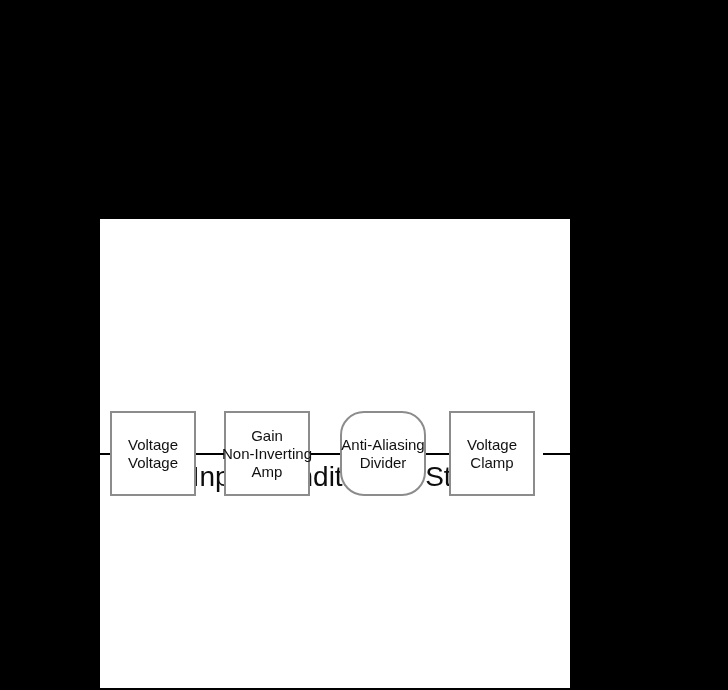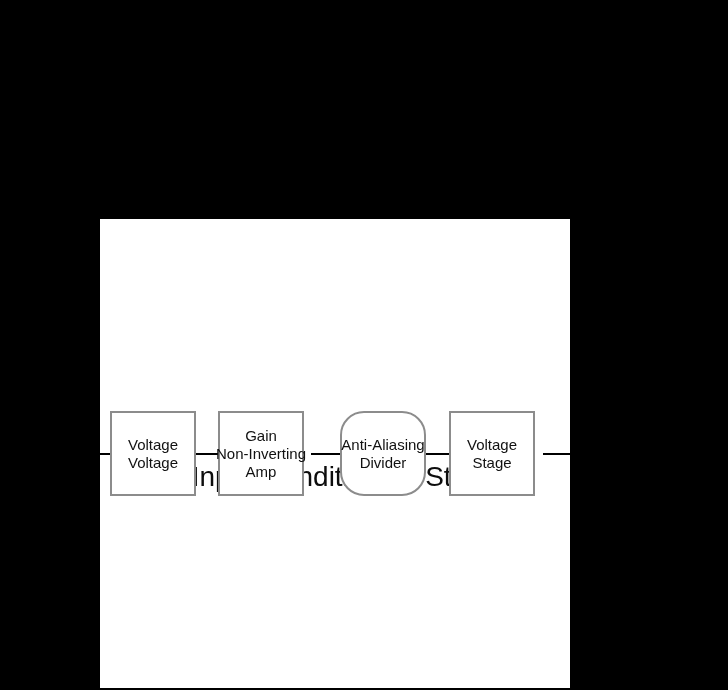--- a/index.html
+++ b/index.html
@@ -48,21 +48,21 @@
     justify-content: center;
     text-align: center;
     font-size: 15px;
     line-height: 18px;
     color: #111111;
     overflow: visible;
     z-index: 2;
   }
   .node span { white-space: nowrap; }
   .node-1 { left: 10px; }
-  .node-2 { left: 118px; }
+  .node-2 { left: 124px; }
   .node-3 { left: 240px; border-radius: 24px; }
   .node-4 { left: 349px; }
   .connector {
     position: absolute;
     top: 234px;
     height: 2px;
     background: #000000;
     z-index: 1;
   }
   .conn-0 { left: 0;     width: 10px; }
@@ -96,17 +96,17 @@
       <span>Amp</span>
     </div>
 
     <div class="node node-3">
       <span>Anti-Aliasing</span>
       <span>Divider</span>
     </div>
 
     <div class="node node-4">
       <span>Voltage</span>
-      <span>Stage</span>
+      <span>Clamp</span>
     </div>
 
   </div>
 </div>
 
 </body></html>

